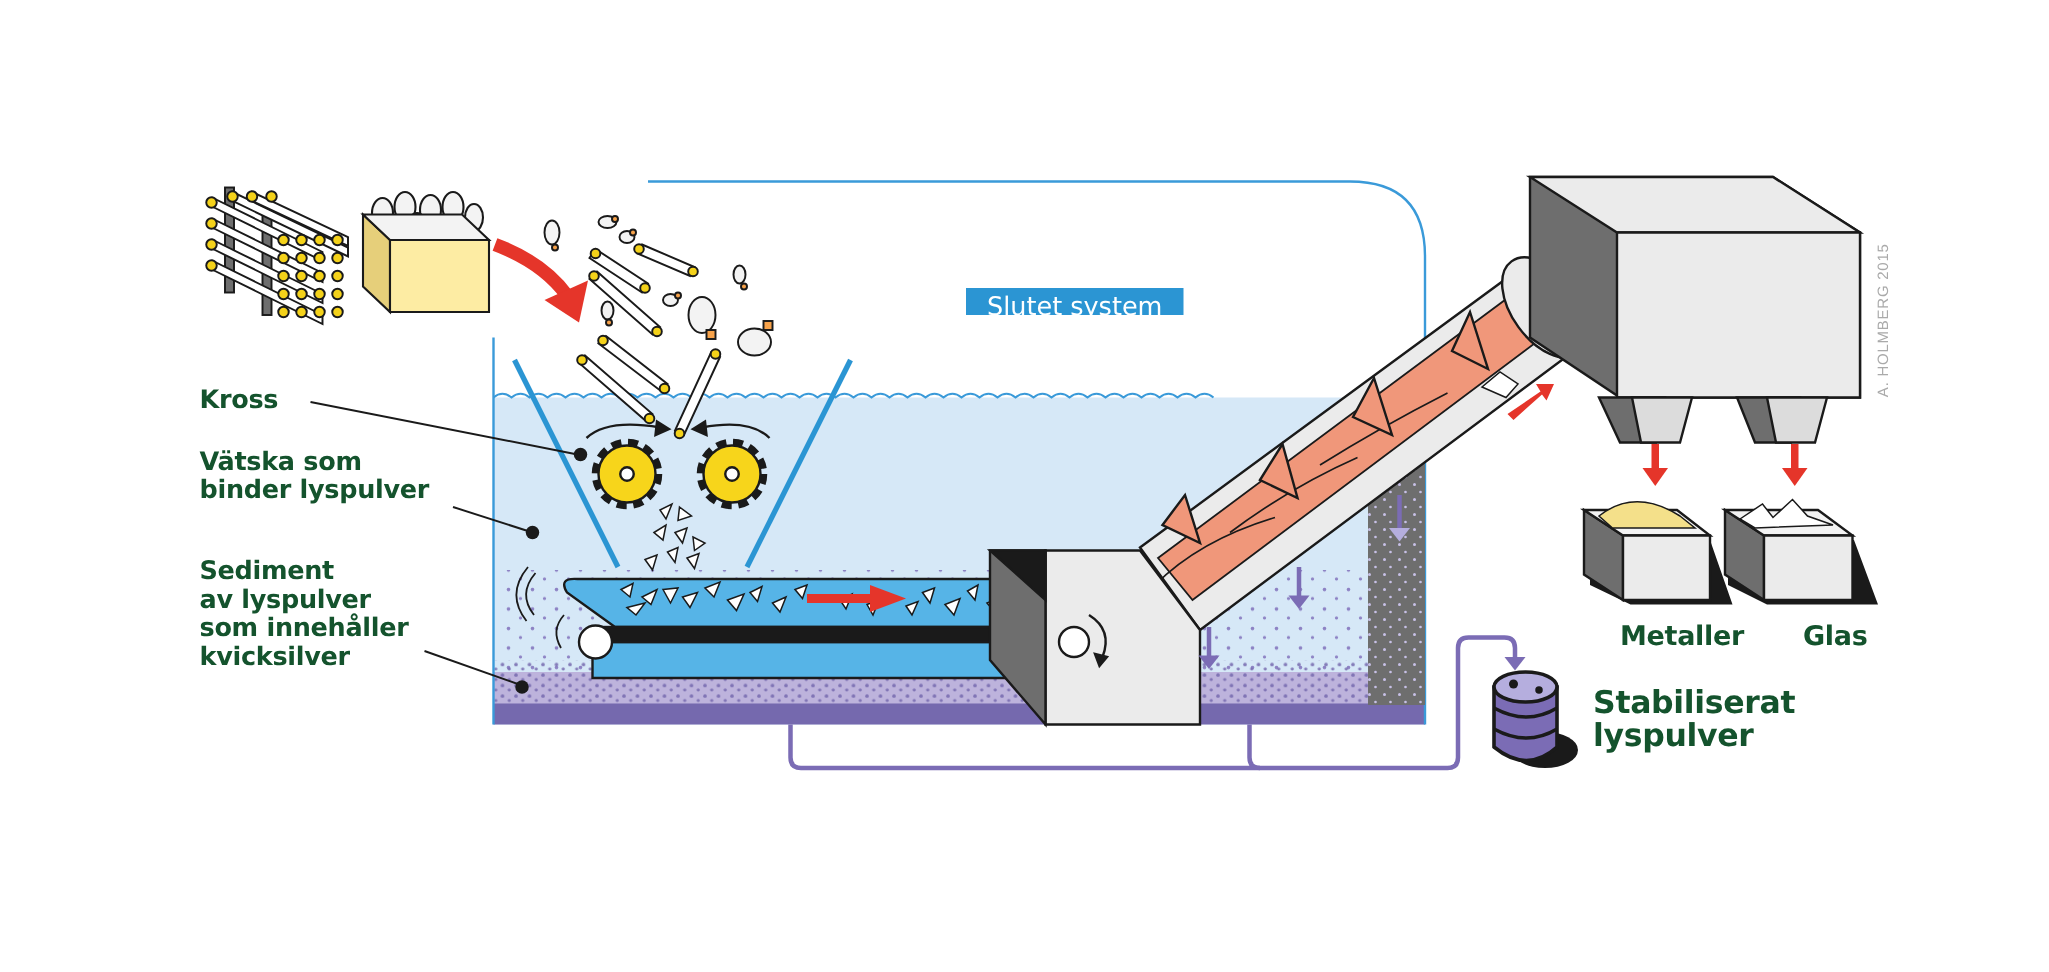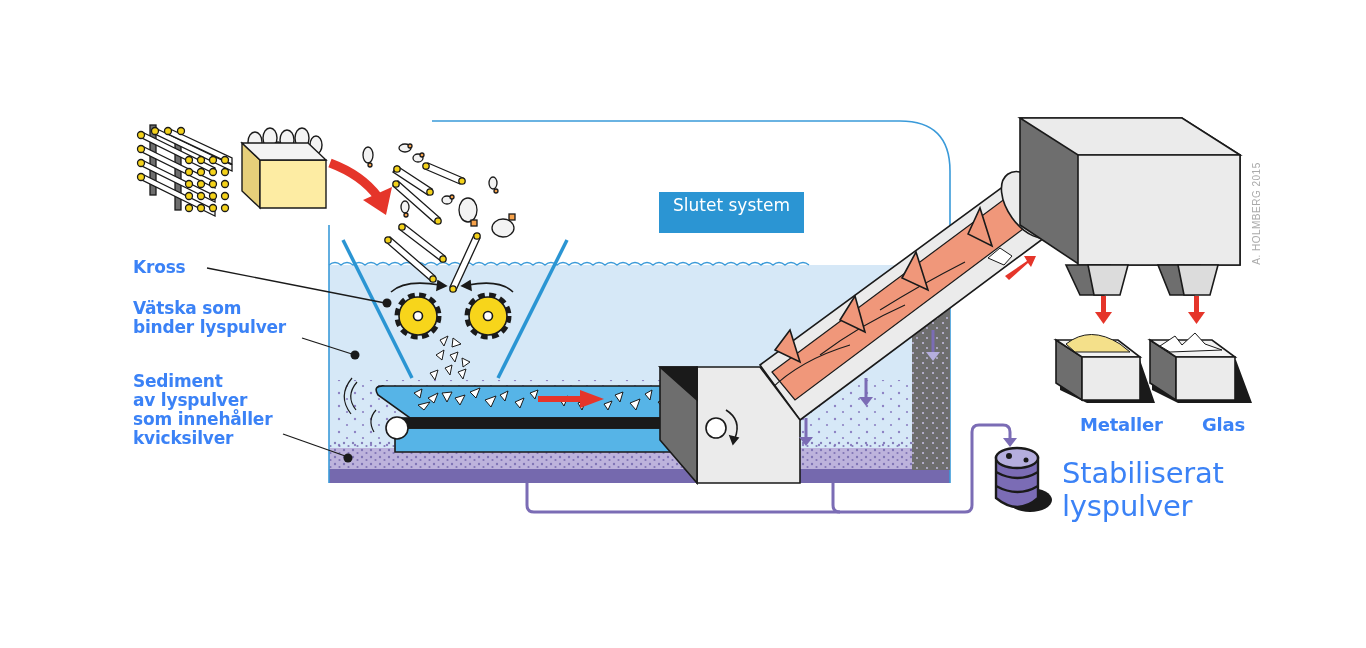--- a/index.html
+++ b/index.html
@@ -1,21 +1,21 @@
 <!DOCTYPE html>
 <html><head>
 <meta charset="utf-8">
 <style>
   html, body { margin: 0; padding: 0; background: #ffffff; }
   body { width: 1366px; height: 648px; position: relative; overflow: hidden; font-family: "DejaVu Sans", sans-serif; }
   #stage { position: absolute; left: 0; top: 0; width: 1366px; height: 648px; }
-  .lbl { position: absolute; color: #3b82f6; font-family: "DejaVu Sans", sans-serif; font-size: 17px; line-height: 19px; white-space: pre; font-weight: 600; letter-spacing: -0.2px; }
-  .lbl.big { font-size: 29px; line-height: 33px; font-weight: 400; }
+  .lbl { position: absolute; color: #14532d; font-family: "DejaVu Sans", sans-serif; font-size: 17px; line-height: 19px; white-space: pre; font-weight: 600; letter-spacing: -0.2px; }
+  .lbl.big { font-size: 21px; line-height: 22px; font-weight: 700; }
   .lbl.bin { font-size: 18px; font-weight: 700; }
-  .badge { position: absolute; left: 659px; top: 192px; width: 145px; height: 41px; background: #2b95d3; color: #ffffff; font-size: 17px; line-height: 27px; text-align: center; font-family: "DejaVu Sans", sans-serif; }
+  .badge { position: absolute; left: 644px; top: 192px; width: 145px; height: 18px; background: #2b95d3; color: #ffffff; font-size: 17px; line-height: 27px; text-align: center; font-family: "DejaVu Sans", sans-serif; }
   .credit { position: absolute; left: 1186px; top: 208px; width: 140px; transform: rotate(-90deg); transform-origin: center; color: #aaaaaa; font-family: "Liberation Sans", sans-serif; font-size: 10px; letter-spacing: 0.5px; text-align: center; }
 </style>
 </head>
 <body>
 
 <div id="stage">
 <svg width="1366" height="648" viewBox="0 0 1366 648" xmlns="http://www.w3.org/2000/svg">
   <defs>
     <pattern id="dots" width="9" height="7" patternUnits="userSpaceOnUse">
       <circle cx="2" cy="2" r="1.2" fill="#7569ae"></circle>

